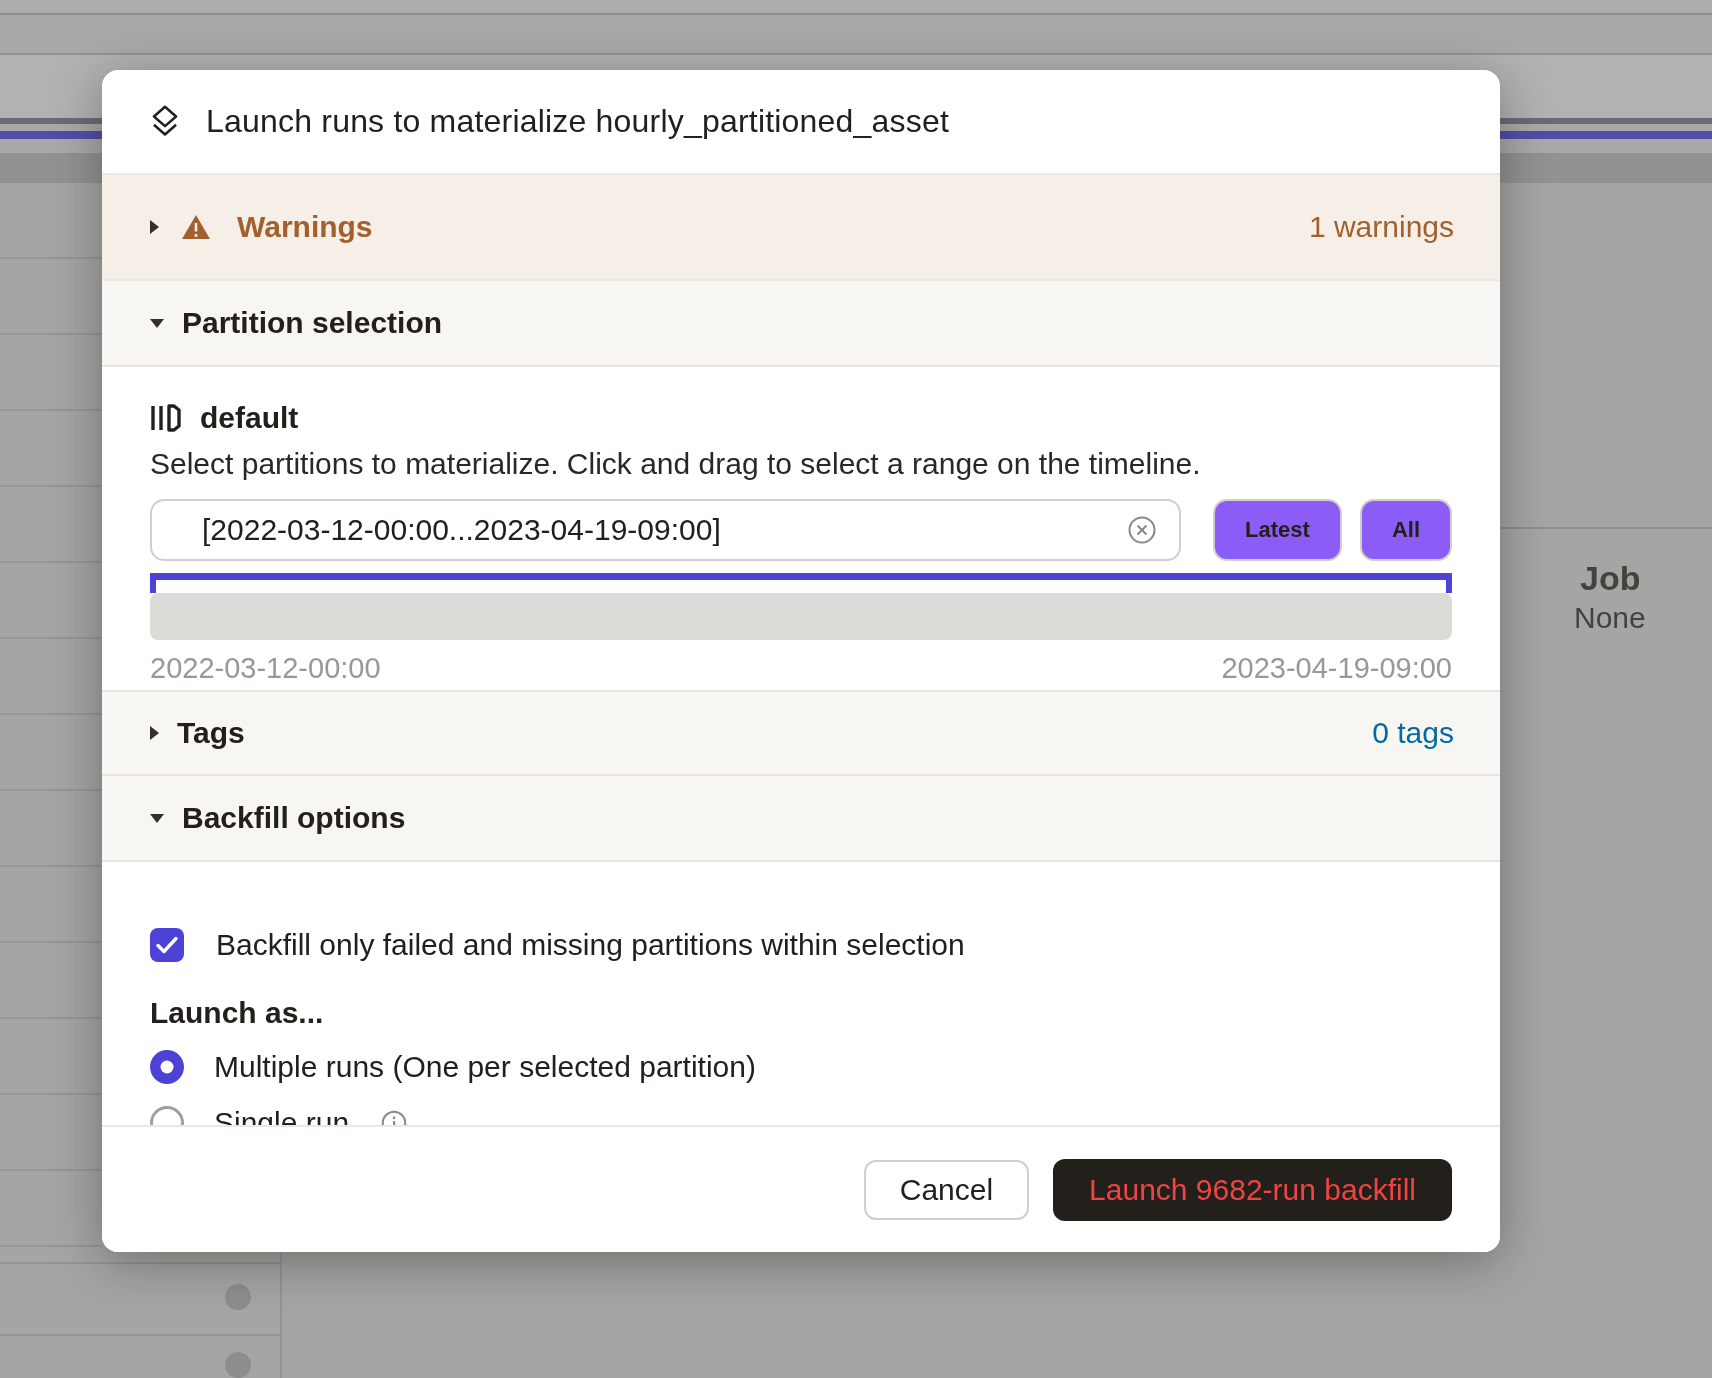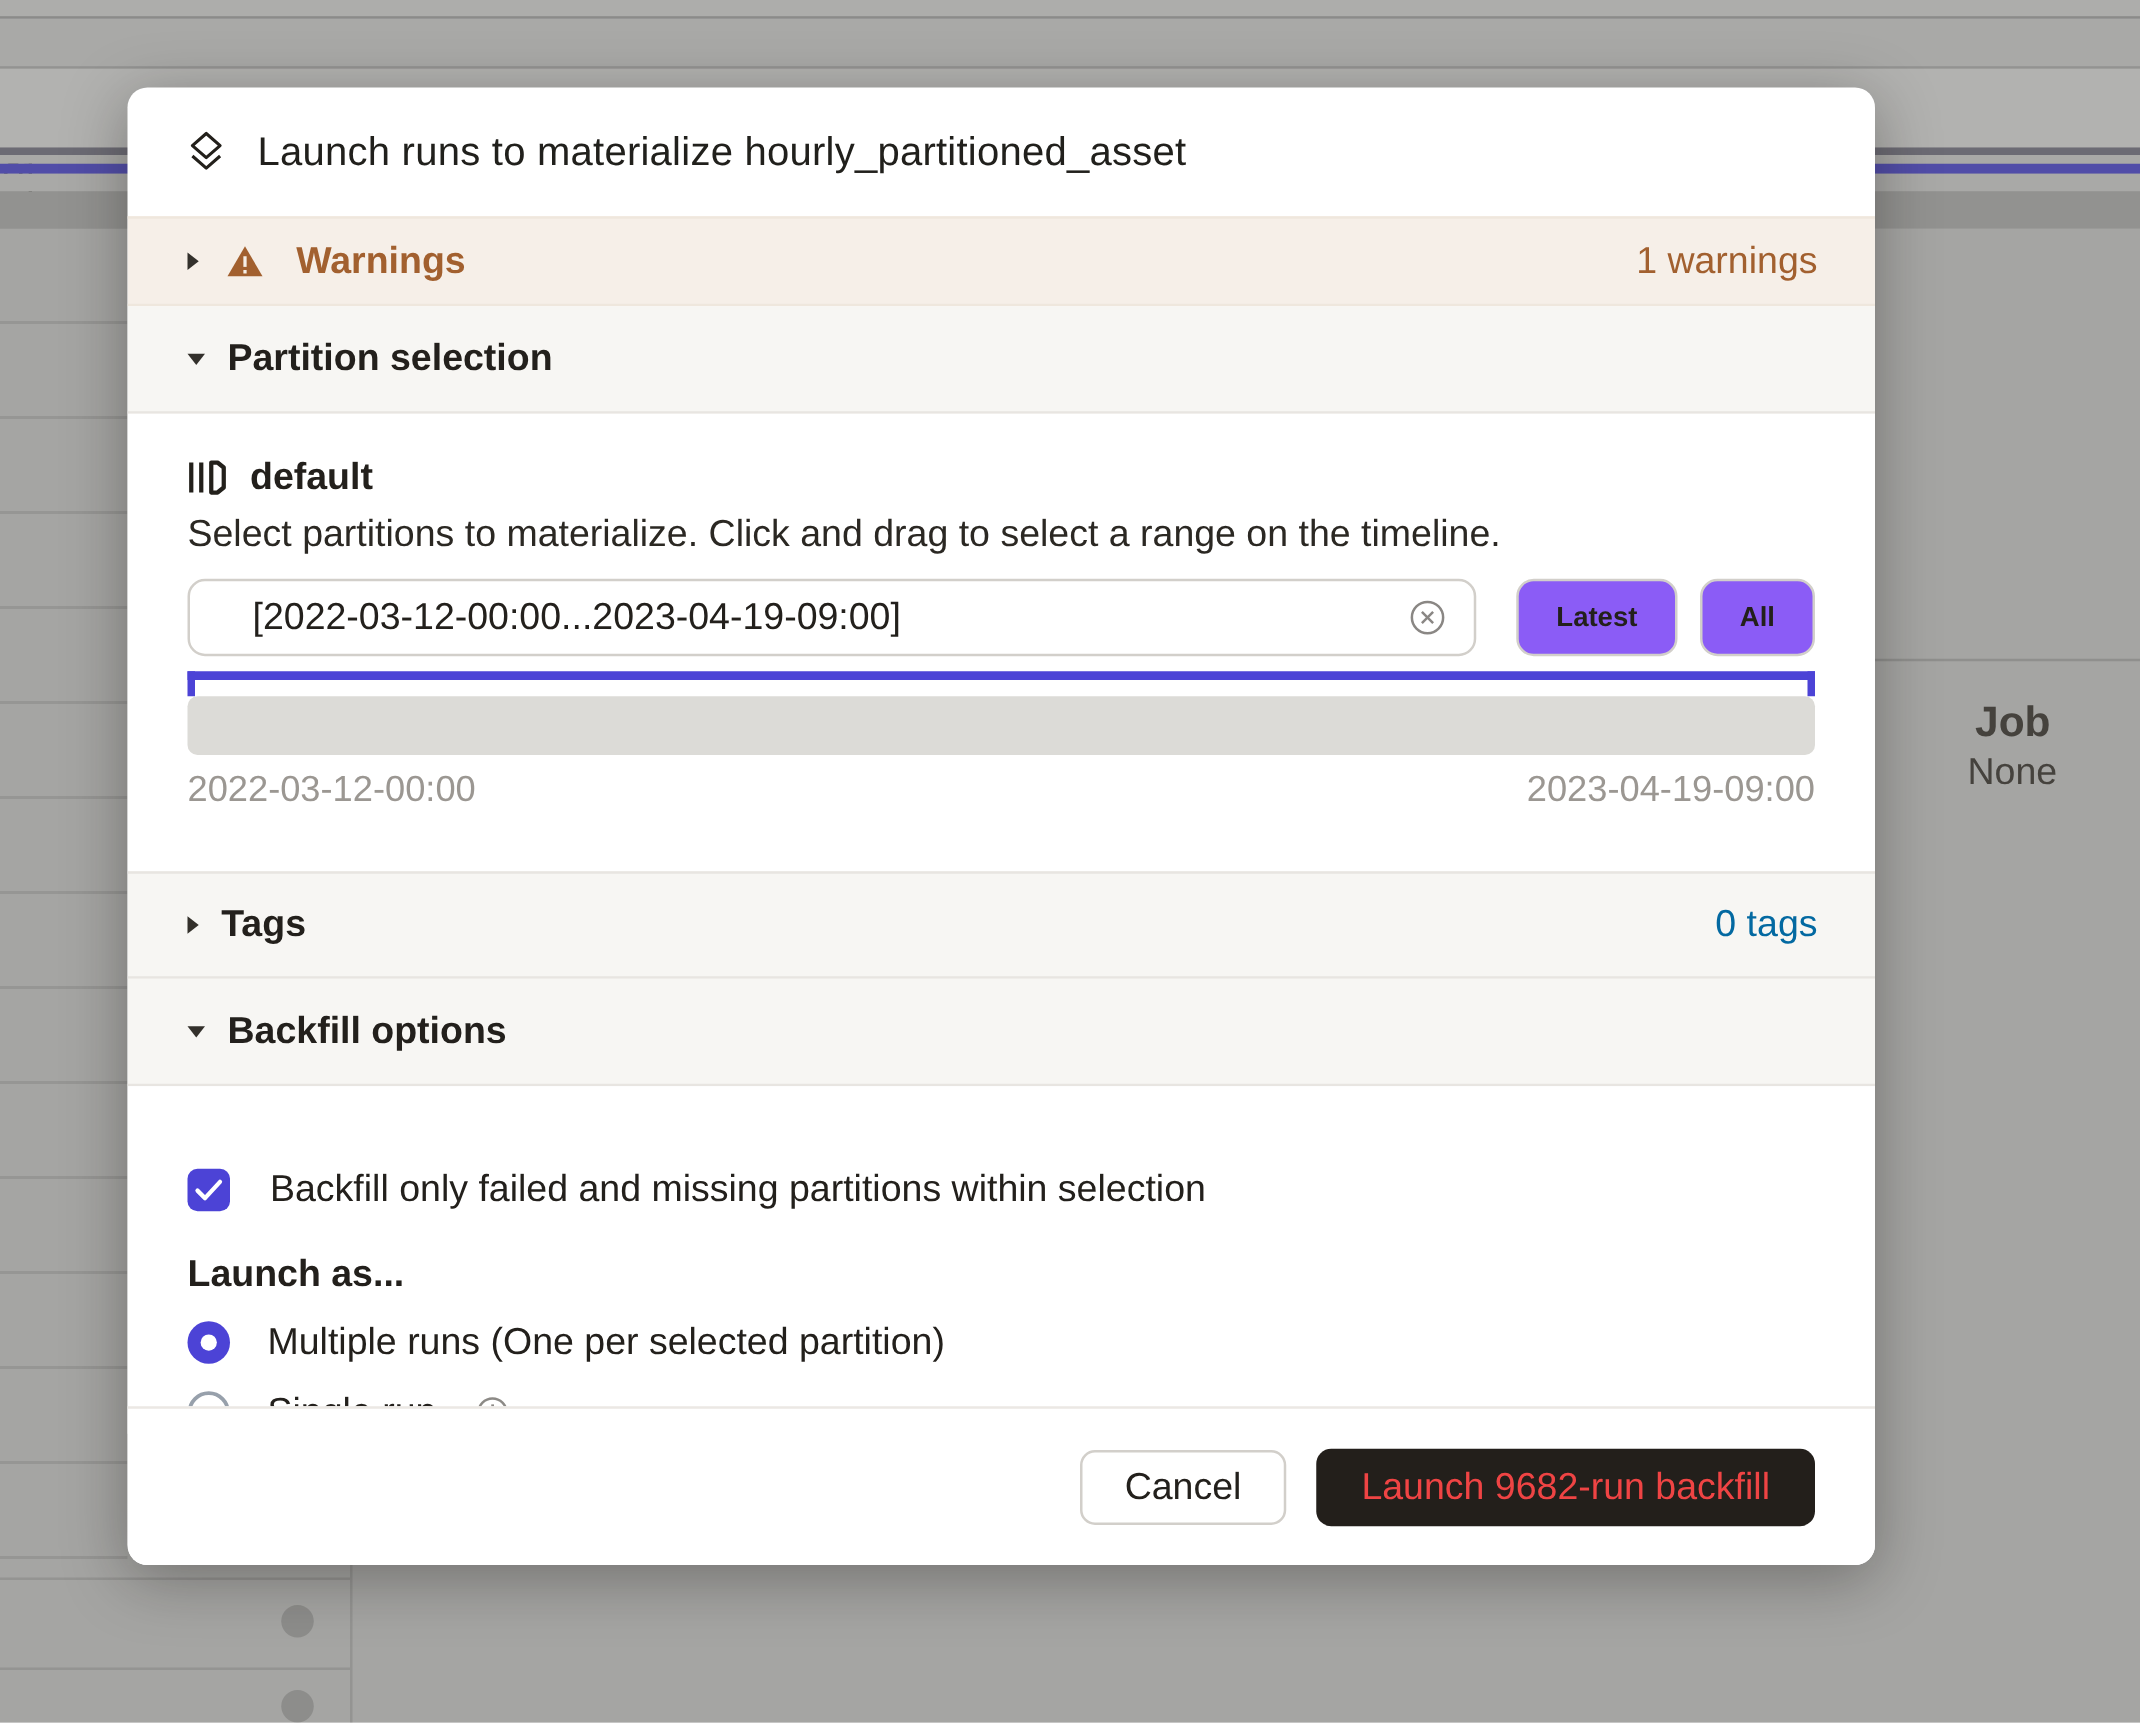--- a/index.html
+++ b/index.html
@@ -46,36 +46,36 @@
     box-shadow:0 10px 50px rgba(20,18,14,.35);
     overflow:hidden;
   }
   .dlg-title-row { height:103px; display:flex; align-items:center; padding:0 46px; gap:24px; }
   .dlg-title { font-size:32px; font-weight:500; color:#21201c; letter-spacing:.2px; }
 
   .collapsible {
     display:flex; align-items:center; padding:0 46px; gap:20px;
   }
   .row-warnings {
-    height:72px; background:#f6efe8;
+    height:108px; background:#f6efe8;
     border-top:2px solid #efe7dd; border-bottom:2px solid #efe7dd;
   }
   .warn-label { font-size:30px; font-weight:700; color:#a2602f; margin-left:6px; }
   .warn-count { margin-left:auto; font-size:30px; color:#a2602f; }
 
   .section-header {
     height:86px; background:#f7f6f3; border-bottom:2px solid #e8e5e1;
     display:flex; align-items:center; padding:0 46px; gap:16px;
   }
   .section-header .hdr { font-size:30px; font-weight:700; color:#23201c; }
   .section-header .right { margin-left:auto; font-size:30px; font-weight:400; color:#0369a1; }
   .row-tags { border-top:2px solid #e8e5e1; }
 
   .body-pad { padding:30px 48px 0 48px; background:#fff; }
-  .partition-body { height:366px; }
+  .partition-body { height:323px; }
 
   .default-row { display:flex; align-items:center; gap:18px; height:42px; }
   .default-name { font-size:30px; font-weight:700; color:#23201c; }
   .help-text { margin-top:8px; font-size:30px; color:#2b2823; }
 
   .controls-row { margin-top:18px; display:flex; gap:18px; }
   .range-input {
     flex:1; height:62px; border:2px solid #d2cfca; border-radius:14px;
     display:flex; align-items:center; padding:0 22px 0 26px;
     font-size:30px; color:#23201c; background:#fff;

